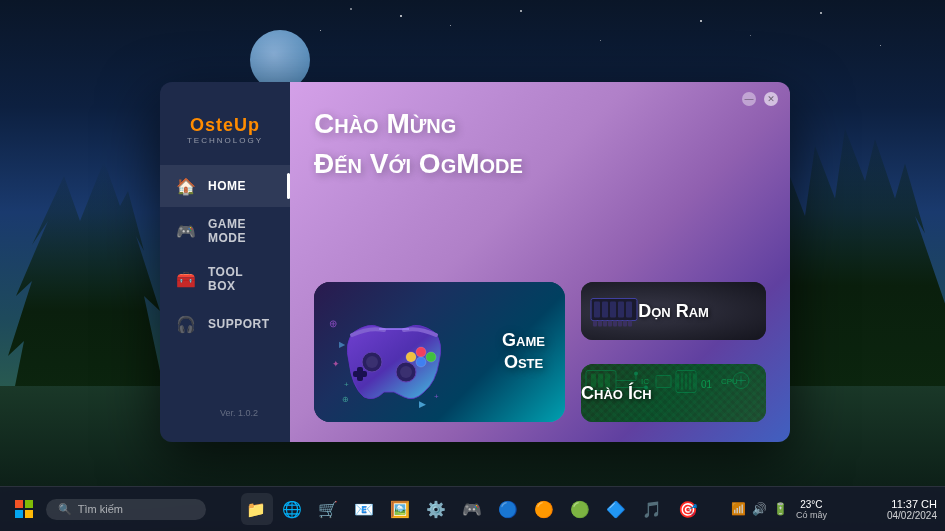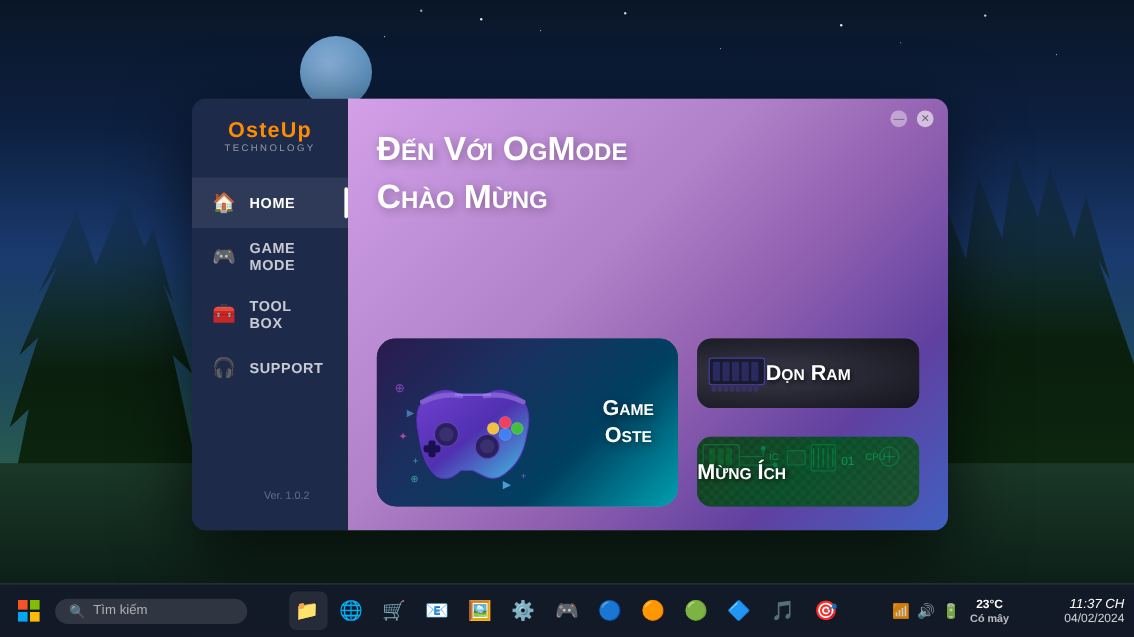--- a/index.html
+++ b/index.html
@@ -166,34 +166,32 @@
     }
 
     .clock {
       display: flex;
       flex-direction: column;
       align-items: flex-end;
     }
     .clock-time {
       color: white;
       font-size: 11px;
-      font-style: italic;
     }
     .clock-date {
       color: rgba(255,255,255,0.8);
       font-size: 10px;
       padding-left: 32px;
     }
 
     .weather {
       display: flex;
       flex-direction: column;
       align-items: center;
-      margin-right: 6px;
-      font-weight: bold;
+      margin-right: 20px;
     }
     .weather-temp {
       color: white;
       font-size: 10px;
     }
     .weather-label {
       color: rgba(255,255,255,0.7);
       font-size: 9px;
     }
 
@@ -225,20 +223,21 @@
       flex-direction: column;
       align-items: center;
       padding: 0 12px 20px 12px;
     }
 
     .logo-text {
       font-size: 18px;
       font-weight: 800;
       color: white;
       letter-spacing: 1px;
+      margin-top: 17px;
     }
     .logo-text span {
       color: #ff8c00;
     }
     .logo-sub {
       font-size: 8px;
       color: rgba(255,255,255,0.5);
       letter-spacing: 2px;
       text-transform: uppercase;
     }
@@ -526,22 +525,22 @@
     <div class="version">Ver. 1.0.2</div>
   </div>
 
   <div class="main-content">
 
     <div class="window-controls">
       <div class="wc-btn wc-min">—</div>
       <div class="wc-btn wc-close">✕</div>
     </div>
 
+    <div class="welcome-title">Chào Mừng</div>
     <div class="welcome-title">Đến Với OgMode</div>
-    <div class="welcome-title">Chào Mừng</div>
 
     <div class="cards-row">
 
       <div class="game-card">
         <div class="game-card-bg"></div>
 
         <div class="controller-img">
           <svg class="controller-svg" viewBox="0 0 140 110" xmlns="http://www.w3.org/2000/svg">
 
             <text x="5" y="20" font-size="10" fill="rgba(200,100,255,0.6)">⊕</text>
@@ -634,21 +633,21 @@
             <line x1="101" y1="8" x2="101" y2="24" stroke="#00cc60" stroke-width="0.8"></line>
             <line x1="105" y1="8" x2="105" y2="24" stroke="#00cc60" stroke-width="0.8"></line>
             <line x1="109" y1="8" x2="109" y2="24" stroke="#00cc60" stroke-width="0.8"></line>
             <line x1="113" y1="8" x2="113" y2="24" stroke="#00cc60" stroke-width="0.8"></line>
             <text x="120" y="22" font-size="10" fill="#00ff80">01</text>
             <text x="140" y="18" font-size="8" fill="#00ff80">CPU</text>
             <circle cx="160" cy="15" r="8" fill="none" stroke="#00aa60" stroke-width="1"></circle>
             <line x1="155" y1="15" x2="165" y2="15" stroke="#00cc80" stroke-width="0.8"></line>
             <line x1="160" y1="10" x2="160" y2="20" stroke="#00cc80" stroke-width="0.8"></line>
           </svg>
-          <div class="tien-ich-label">Mừng Ích</div>
+          <div class="tien-ich-label">Chào Ích</div>
         </div>
       </div>
     </div>
   </div>
 </div>
 
 <div class="taskbar">
   <div class="taskbar-left">
 
     <div class="win-btn">

